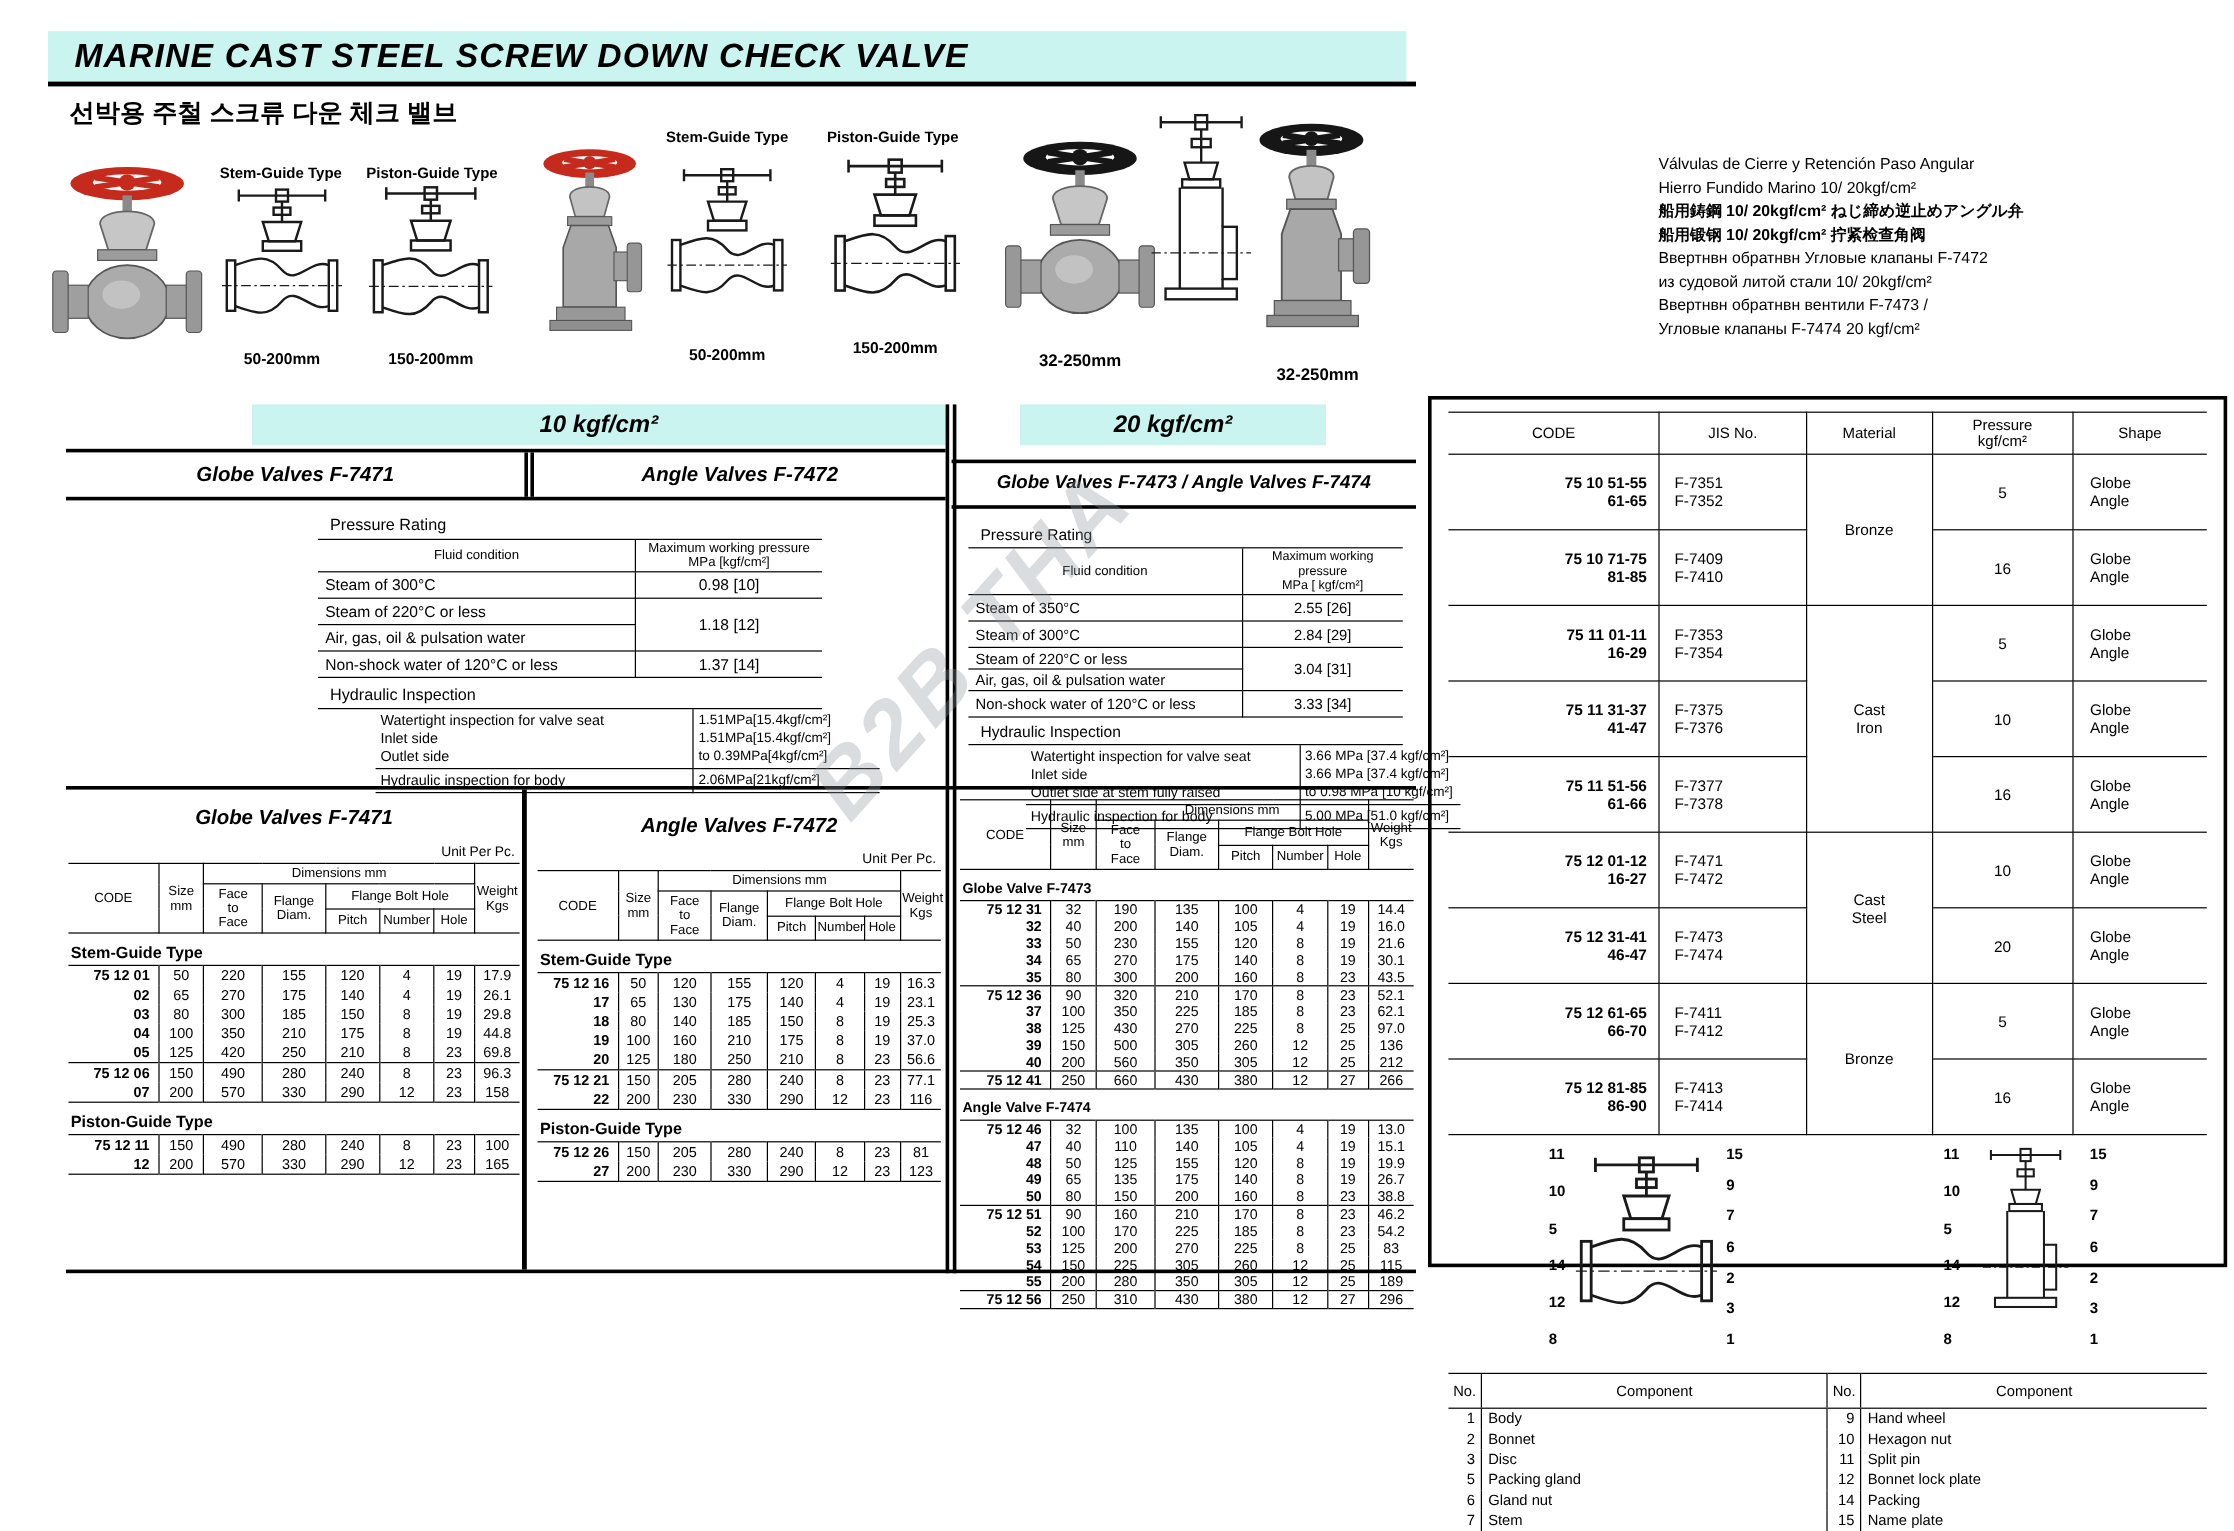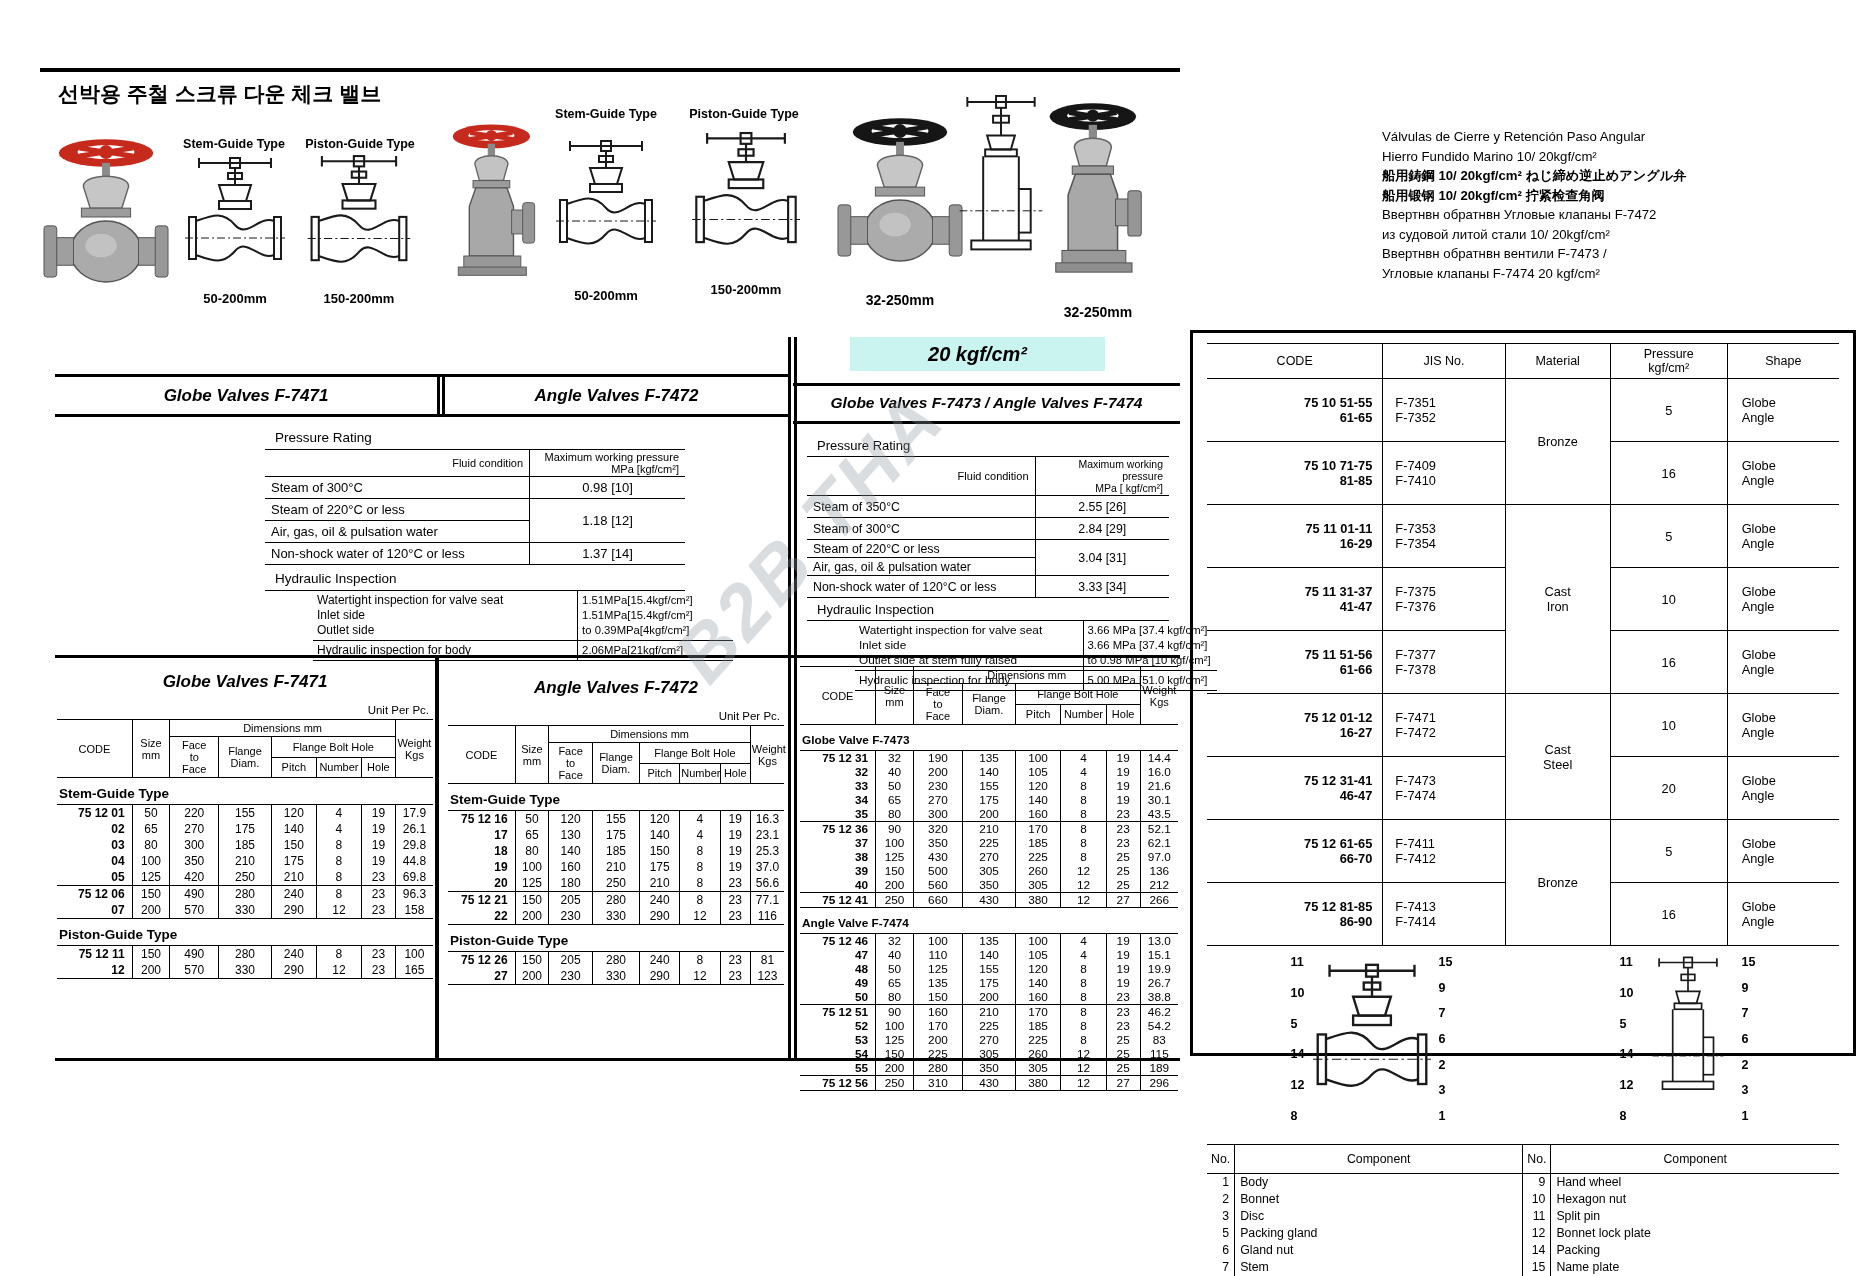--- a/index.html
+++ b/index.html
@@ -24,21 +24,21 @@
   .band{position:absolute;background:#c9f4ef;display:flex;align-items:center;justify-content:center;font-style:italic;font-weight:bold;font-size:20px;}
   .sec-title{position:absolute;display:flex;align-items:center;justify-content:center;font-style:italic;font-weight:bold;font-size:17px;}
   .dbl-v{position:absolute;box-sizing:border-box;border-left:3px solid #000;border-right:3px solid #000;}
   
   .pr-wrap{position:absolute;}
   .pr-title{font-size:13.5px;padding:1px 0 4px 10px;border-bottom:1.5px solid #000;}
   table.pr{border-collapse:collapse;width:100%;font-size:13px;}
   table.pr td{border:1px solid #000;padding:1px 6px;height:19px;}
   table.pr td.c1{width:63%;text-align:left;border-left:none;}
   table.pr td.c2{text-align:center;border-right:none;}
-  table.pr td.head{text-align:right;font-size:11px;line-height:12px;}
+  table.pr td.head{text-align:center;font-size:11px;line-height:12px;}
   table.pr tr:first-child td{border-top:none;}
   .hy-title{font-size:13.5px;padding:6px 0 4px 10px;border-bottom:1.5px solid #000;}
   table.hy{border-collapse:collapse;width:100%;font-size:12px;margin-left:48px;}
   table.hy td{border:1px solid #000;padding:2px 4px;vertical-align:top;line-height:15px;}
   table.hy td.c1{width:63%;text-align:left;border-left:none;border-top:none;}
   table.hy td.c2{text-align:left;border-right:none;border-top:none;font-size:11.3px;}
   
   .dimbox{position:absolute;}
   .dim-title{text-align:center;font-style:italic;font-weight:bold;font-size:17px;margin-top:12px;}
   .unit{text-align:right;font-size:11.5px;margin:12px 4px 3px 0;}
@@ -150,20 +150,23 @@
         <rect x="30" y="68" width="40" height="8" fill="#9c9c9c" stroke="#555"></rect>
         <path d="M33 76 L67 76 L74 96 L74 150 L26 150 L26 96 Z" fill="#a8a8a8" stroke="#555" stroke-width="1.5"></path>
         <rect x="72" y="100" width="14" height="26" fill="#9f9f9f" stroke="#555"></rect>
         <rect x="84" y="92" width="13" height="44" rx="3" fill="#969696" stroke="#555"></rect>
         <rect x="20" y="150" width="62" height="13" fill="#989898" stroke="#555"></rect>
         <rect x="14" y="162" width="74" height="9" fill="#8f8f8f" stroke="#555"></rect>
       </symbol>
     </defs>
   </svg>
 
+  <div class="abs" id="title-band">
+    <div class="t">MARINE  CAST STEEL  SCREW DOWN CHECK VALVE</div>
+  </div>
   <div class="abs" id="title-underline"></div>
   <div class="abs" id="subtitle">선박용 주철 스크류 다운 체크 밸브</div>
 
   <svg class="fig" style="left:42px;top:132px;width:128px;height:170px;color:#c62a1d" viewBox="0 0 130 170">
       <use href="#sym-photo-globe"></use>
     </svg>
 
   <div class="fig-label" style="left:176px;top:137px;width:116px">Stem-Guide Type</div>
   <svg class="fig" style="left:185px;top:153px;width:100px;height:134px" viewBox="0 0 100 130">
       <use href="#sym-line-globe"></use>
@@ -211,20 +214,21 @@
     <div>Hierro Fundido Marino 10/ 20kgf/cm²</div>
     <div class="cjk">船用鋳鋼 10/ 20kgf/cm²  ねじ締め逆止めアングル弁</div>
     <div class="cjk">船用锻钢 10/ 20kgf/cm²  拧紧检查角阀</div>
     <div>Ввертнвн обратнвн Угловые клапаны F-7472</div>
     <div>из судовой литой стали 10/ 20kgf/cm²</div>
     <div>Ввертнвн обратнвн вентили F-7473 /</div>
     <div>Угловые клапаны F-7474 20 kgf/cm²</div>
   </div>
 
   <div class="sec" id="sec10" style="left:55px;top:337px;width:733px;height:320px">
+    <div class="band" style="left:155px;top:0;width:578px;height:34px">10 kgf/cm²</div>
     <div class="hline" style="left:0;top:37px;width:733px"></div>
     <div class="sec-title" style="left:0;top:40px;width:382px;height:37px">Globe Valves F-7471</div>
     <div class="dbl-v" style="left:382px;top:40px;width:8px;height:37px"></div>
     <div class="sec-title" style="left:390px;top:40px;width:343px;height:37px">Angle Valves F-7472</div>
     <div class="hline" style="left:0;top:77px;width:733px"></div>
 
     <div class="pr-wrap" style="left:210px;top:92px;width:420px">
       <div class="pr-title">Pressure  Rating</div>
       <table class="pr">
         <tbody>

